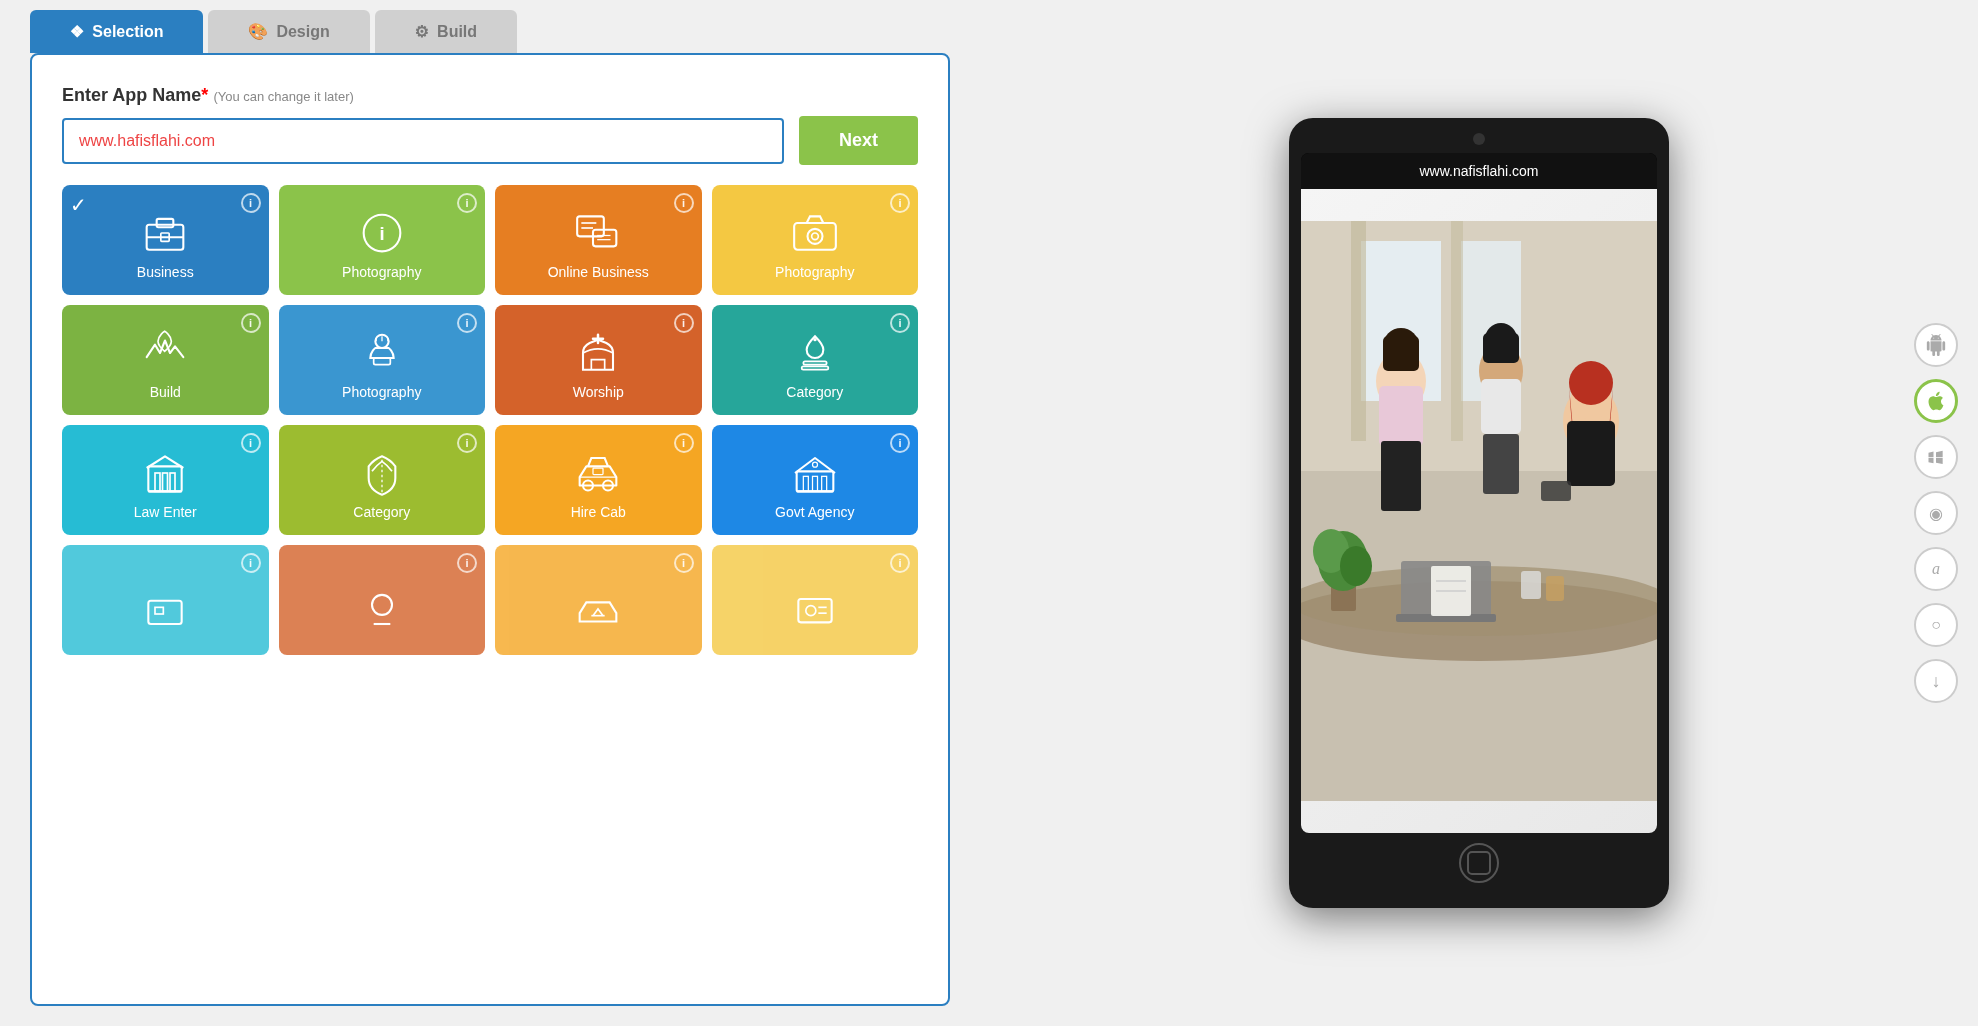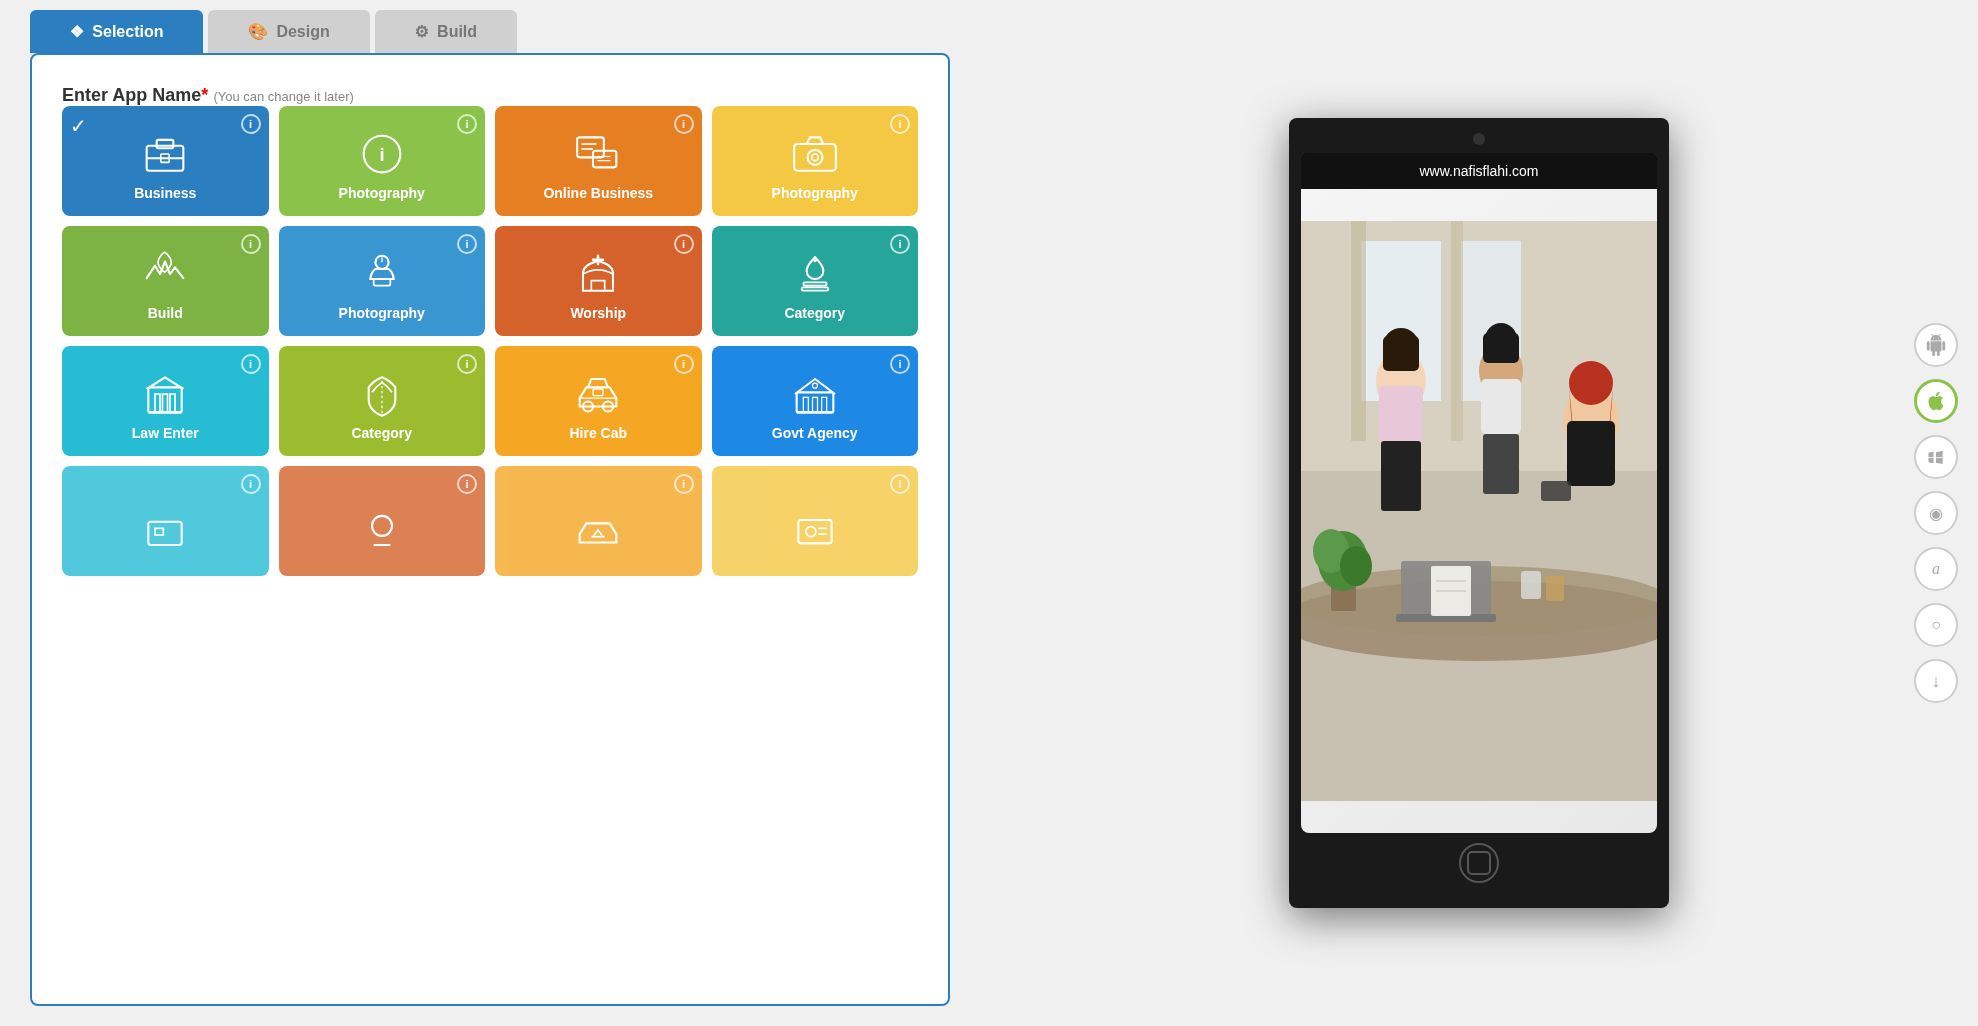--- a/index.html
+++ b/index.html
@@ -54,20 +54,21 @@
       border: 2px solid #2b7fc1;
       border-radius: 8px;
       padding: 30px;
       flex: 1;
     }
 
     .app-name-label {
       font-size: 18px;
       font-weight: bold;
       color: #333;
+      margin-bottom: 10px;
     }
     .app-name-label span.required {
       color: red;
     }
     .app-name-label span.hint {
       font-size: 13px;
       color: #888;
       font-weight: normal;
     }
 
@@ -145,21 +146,21 @@
     }
     .cat-tile .check-icon {
       position: absolute;
       top: 8px;
       left: 8px;
       font-size: 20px;
       color: white;
     }
     .cat-tile .tile-label {
       font-size: 14px;
-      font-weight: bold;
+      font-weight: normal;
       text-align: center;
       color: white;
     }
 
     
     .blue-dark { background: #2b7fc1; }
     .green-light { background: #8bc34a; }
     .orange { background: #e67e22; }
     .yellow { background: #f4c842; }
     .green-mid { background: #7cb342; }
@@ -214,21 +215,21 @@
     .side-icon-btn.active-ios {
       border-color: #8bc34a;
       color: #8bc34a;
       border-width: 3px;
     }
 
     
     .phone-container {
       width: 380px;
       background: #1a1a1a;
-      border-radius: 8px;
+      border-radius: 24px;
       padding: 15px 12px;
       box-shadow: 0 10px 40px rgba(0,0,0,0.5);
       position: relative;
     }
     .phone-camera {
       width: 12px;
       height: 12px;
       background: #333;
       border-radius: 50%;
       margin: 0 auto 8px auto;
@@ -298,20 +299,26 @@
     </button>
   </div>
 
   <div class="main-card">
 
     <div class="app-name-label">
       <span>Enter App Name</span><span class="required">*</span>
       <span class="hint">(You can change it later)</span>
     </div>
 
+    <div class="input-row">
+      <input class="app-name-input" type="text" value="www.hafisflahi.com" style="">
+      <button class="next-btn">
+        <span>Next</span>
+      </button>
+    </div>
 
 
     <div class="category-grid">
 
       <div class="cat-tile blue-dark">
         <span class="check-icon">✓</span>
         <span class="info-icon">i</span>
         <svg class="tile-svg" viewBox="0 0 60 60" fill="none" xmlns="http://www.w3.org/2000/svg">
           <rect x="8" y="20" width="44" height="30" rx="3" stroke="white" stroke-width="2.5" fill="none"></rect>
           <rect x="20" y="13" width="20" height="10" rx="2" stroke="white" stroke-width="2.5" fill="none"></rect>

